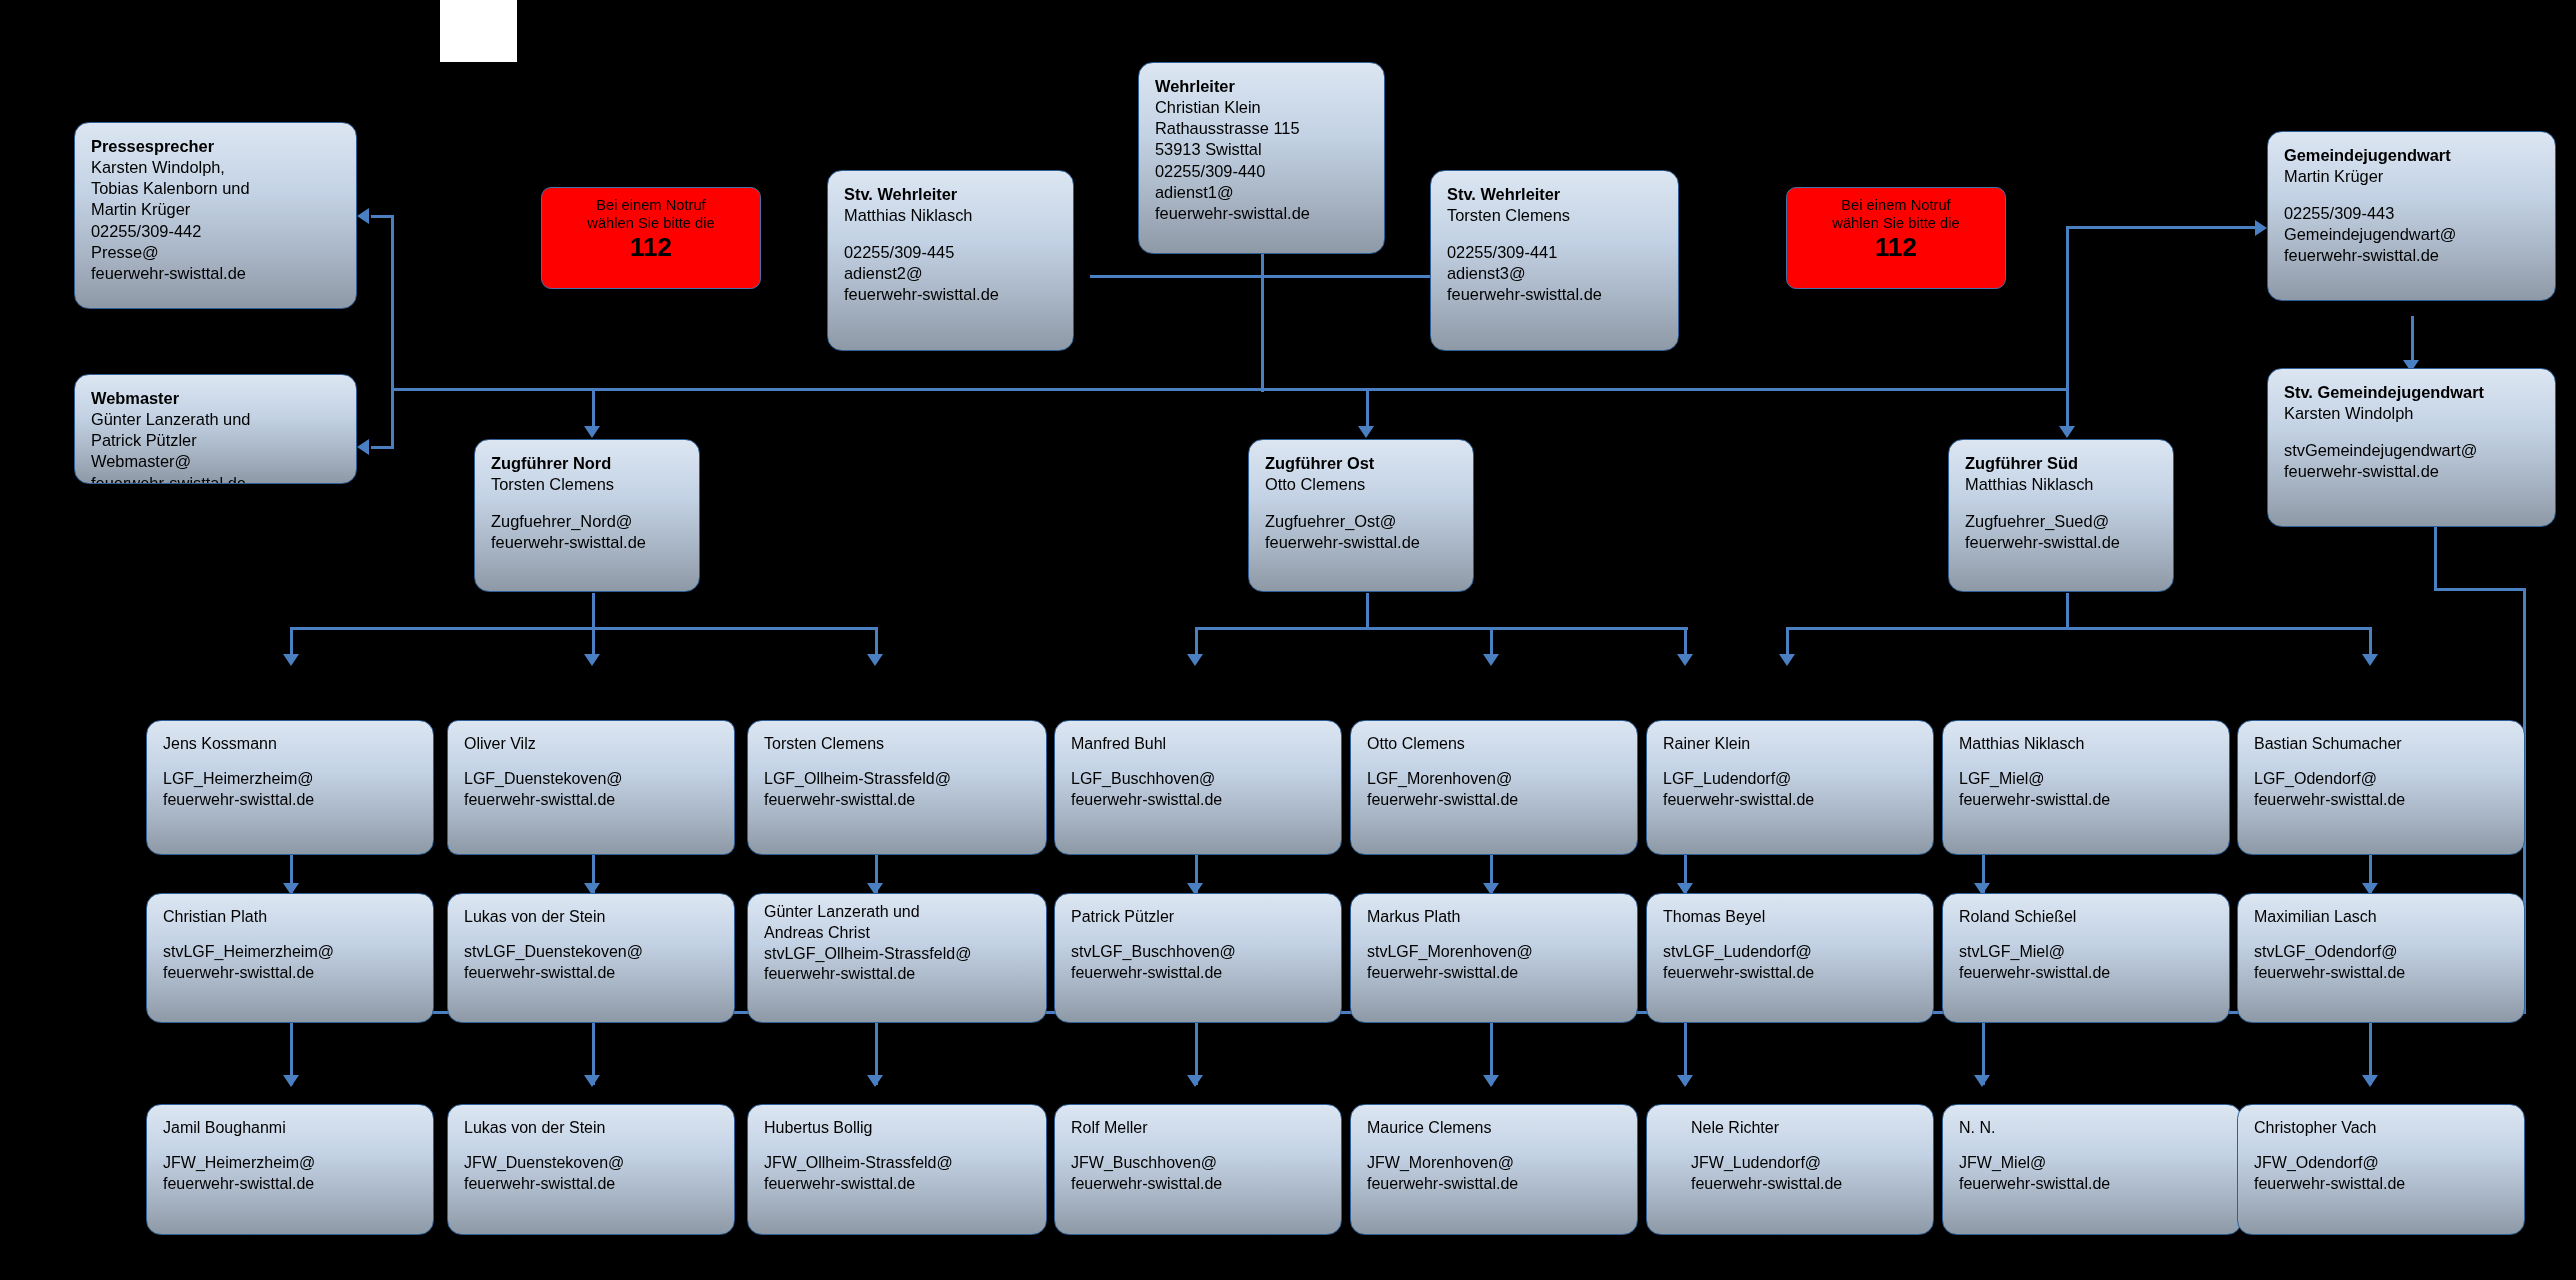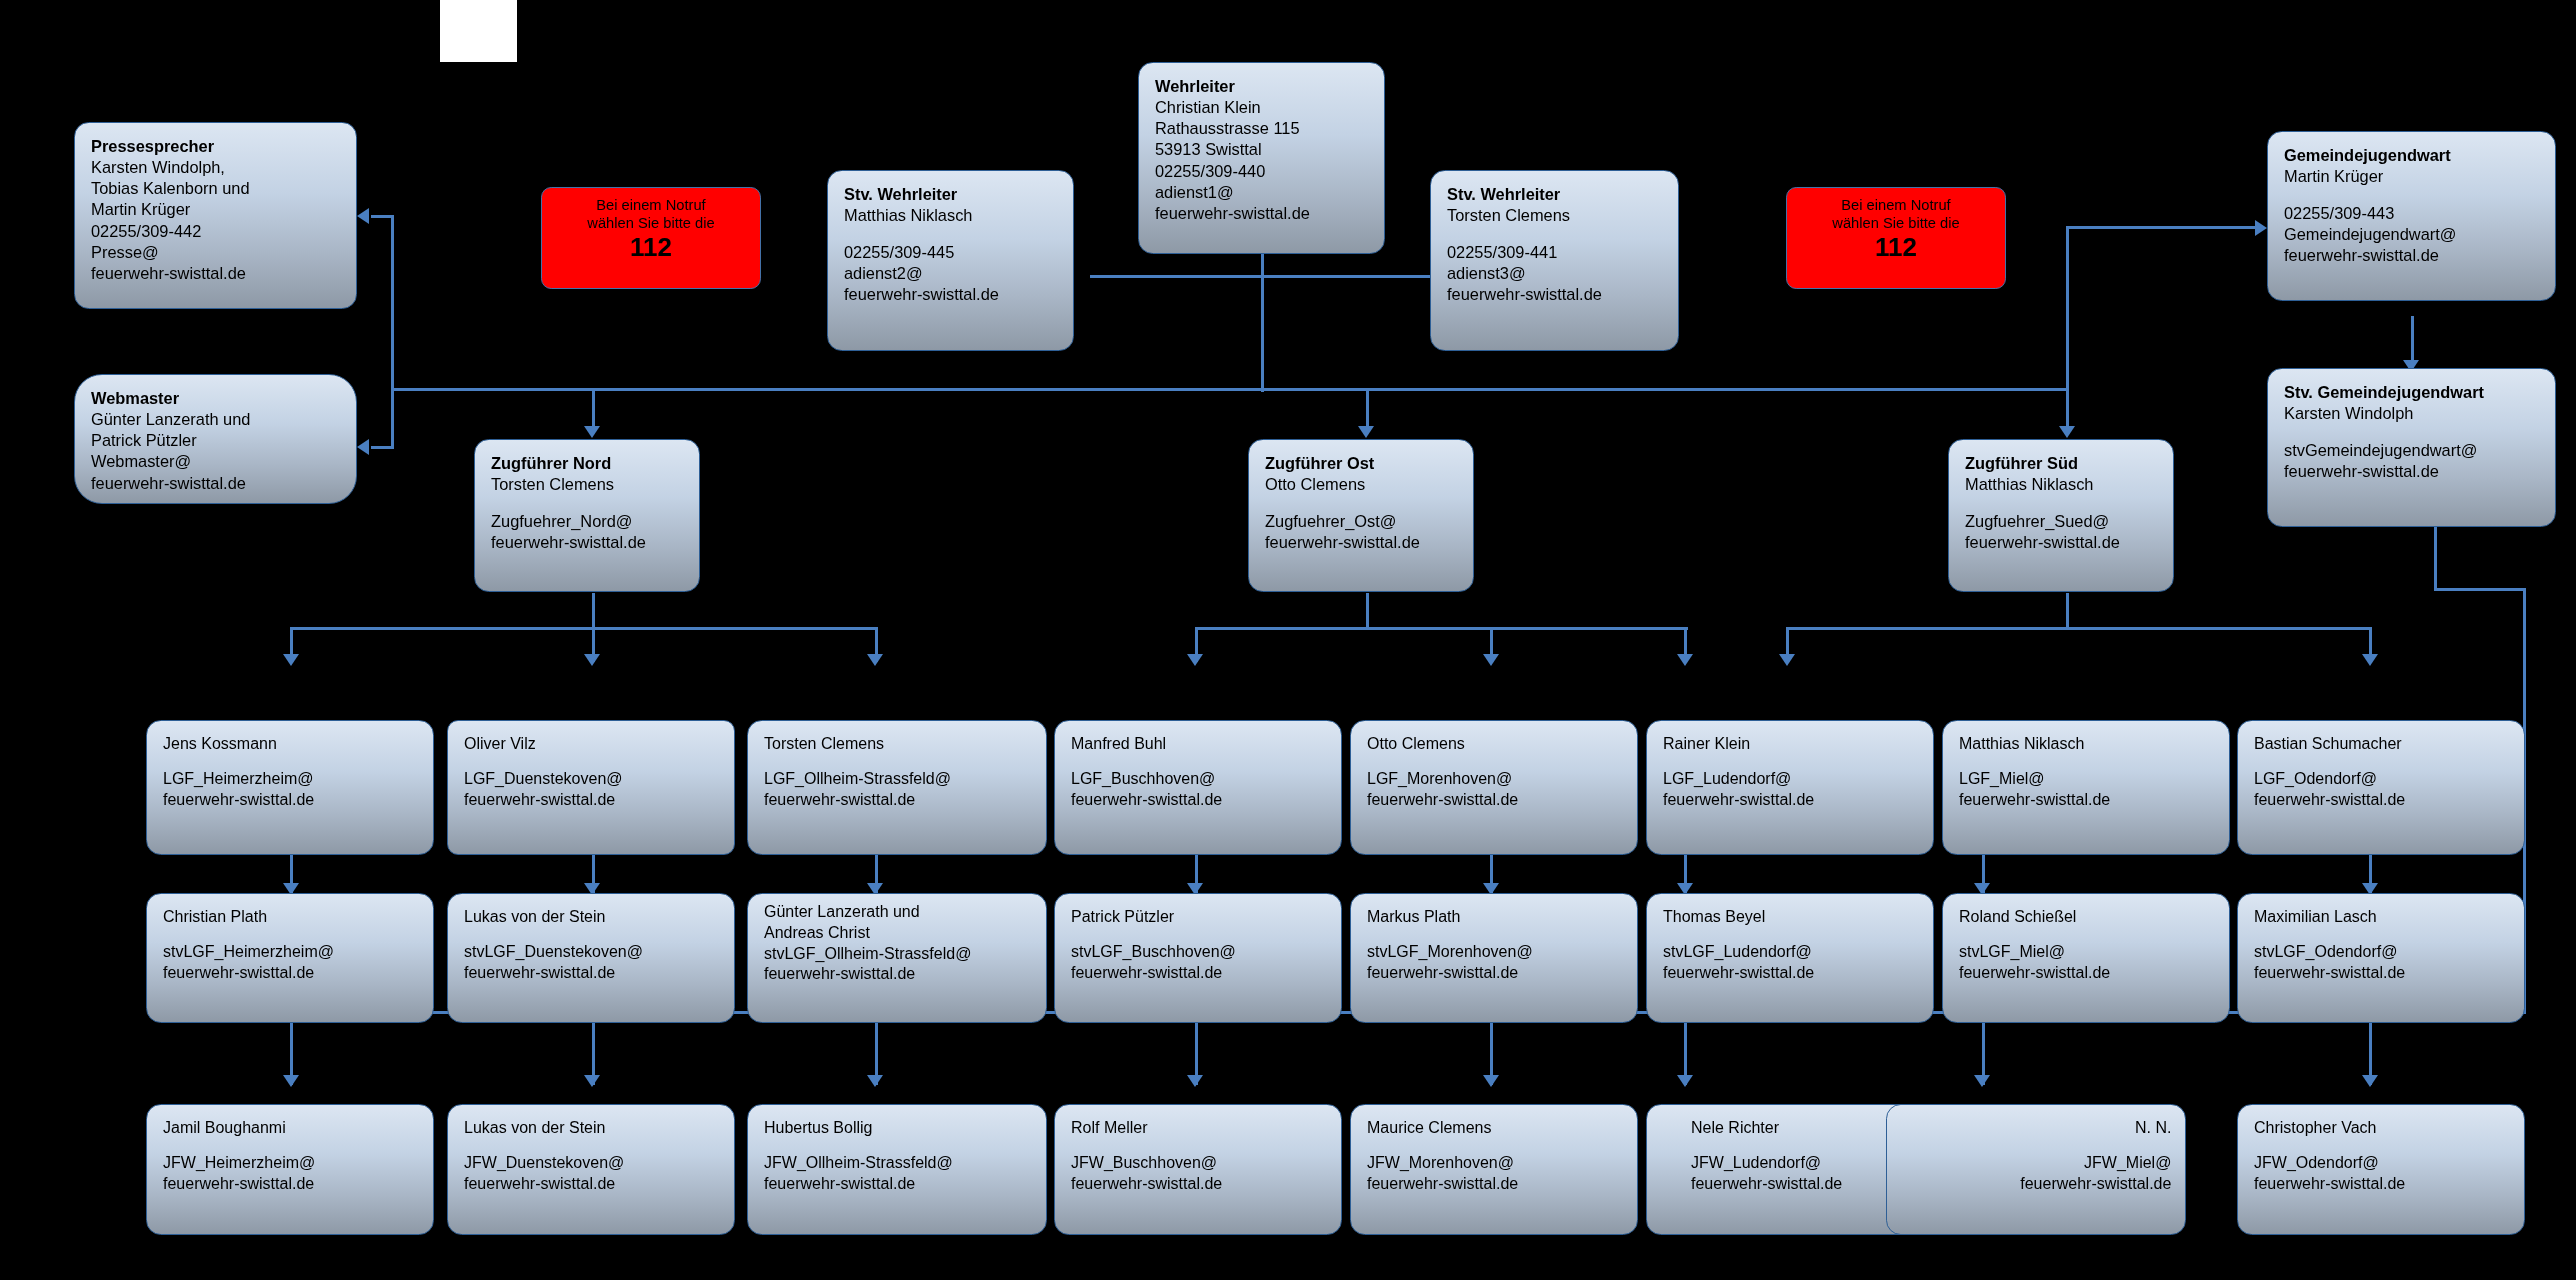--- a/index.html
+++ b/index.html
@@ -193,21 +193,21 @@
   <div class="node t46" style="left:74px; top:122px; width:283px; height:187px;">
     <span class="ttl">Pressesprecher</span>
     <span class="ln">Karsten Windolph,</span>
     <span class="ln">Tobias Kalenborn und</span>
     <span class="ln">Martin Krüger</span>
     <span class="ln">02255/309-442</span>
     <span class="ln">Presse@</span>
     <span class="ln">feuerwehr-swisttal.de</span>
   </div>
 
-  <div class="node t46" style="left:74px; top:374px; width:283px; height:130px;border-radius:28px;">
+  <div class="node t46" style="left:74px; top:374px; width:283px; height:110px;">
     <span class="ttl">Webmaster</span>
     <span class="ln">Günter Lanzerath und</span>
     <span class="ln">Patrick Pützler</span>
     <span class="ln">Webmaster@</span>
     <span class="ln">feuerwehr-swisttal.de</span>
   </div>
 
   <div class="node t46" style="left:2267px; top:131px; width:289px; height:170px;">
     <span class="ttl">Gemeindejugendwart</span>
     <span class="ln">Martin Krüger</span>
@@ -388,21 +388,21 @@
     <span class="gap"></span>
     <span class="ln">JFW_Morenhoven@</span>
     <span class="ln">feuerwehr-swisttal.de</span>
   </div>
   <div class="node t44" style="left:1646px; top:1104px; width:288px; height:131px;padding-left:44px;">
     <span class="ln">Nele Richter</span>
     <span class="gap"></span>
     <span class="ln">JFW_Ludendorf@</span>
     <span class="ln">feuerwehr-swisttal.de</span>
   </div>
-  <div class="node t44" style="left:1886px; top:1104px; width:300px; height:131px;text-align:right;">
+  <div class="node t44" style="left:1942px; top:1104px; width:300px; height:131px;">
     <span class="ln">N. N.</span>
     <span class="gap"></span>
     <span class="ln">JFW_Miel@</span>
     <span class="ln">feuerwehr-swisttal.de</span>
   </div>
   <div class="node t44" style="left:2237px; top:1104px; width:288px; height:131px;">
     <span class="ln">Christopher Vach</span>
     <span class="gap"></span>
     <span class="ln">JFW_Odendorf@</span>
     <span class="ln">feuerwehr-swisttal.de</span>

